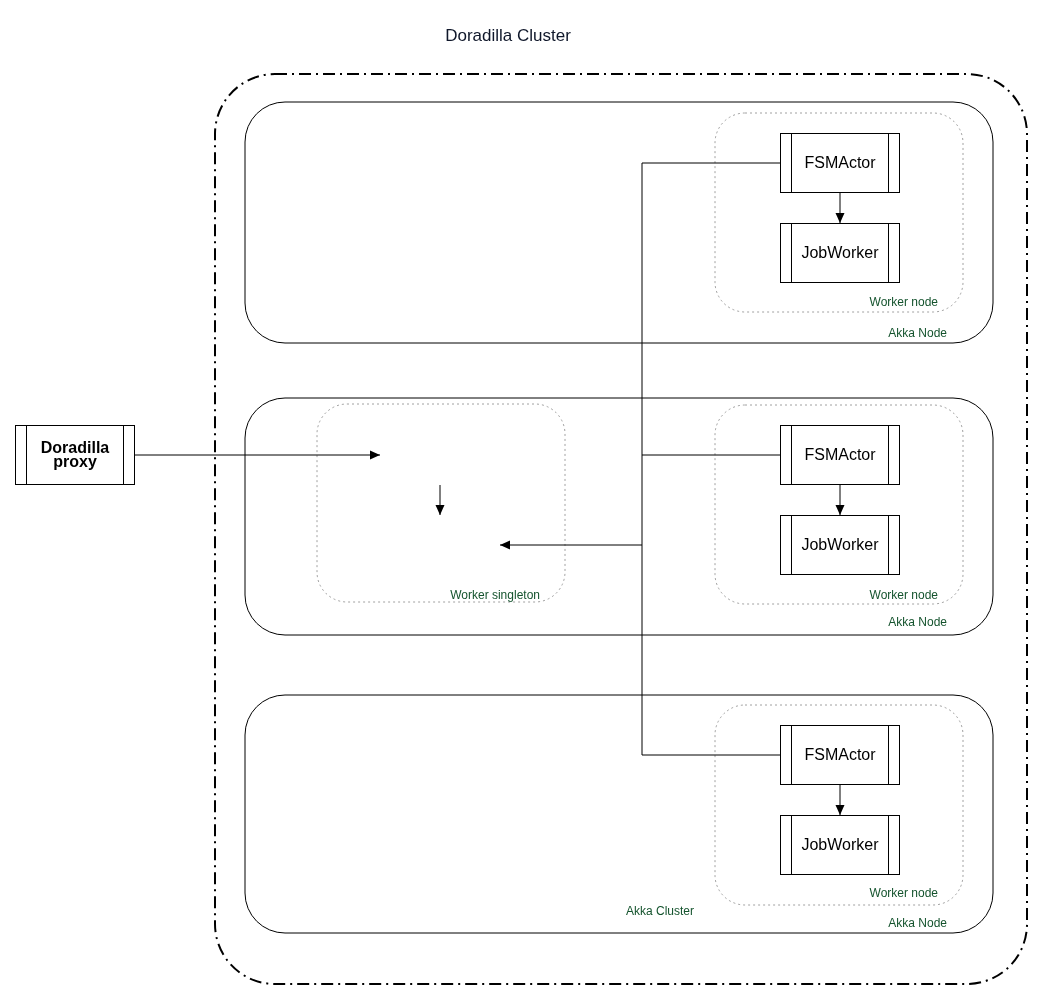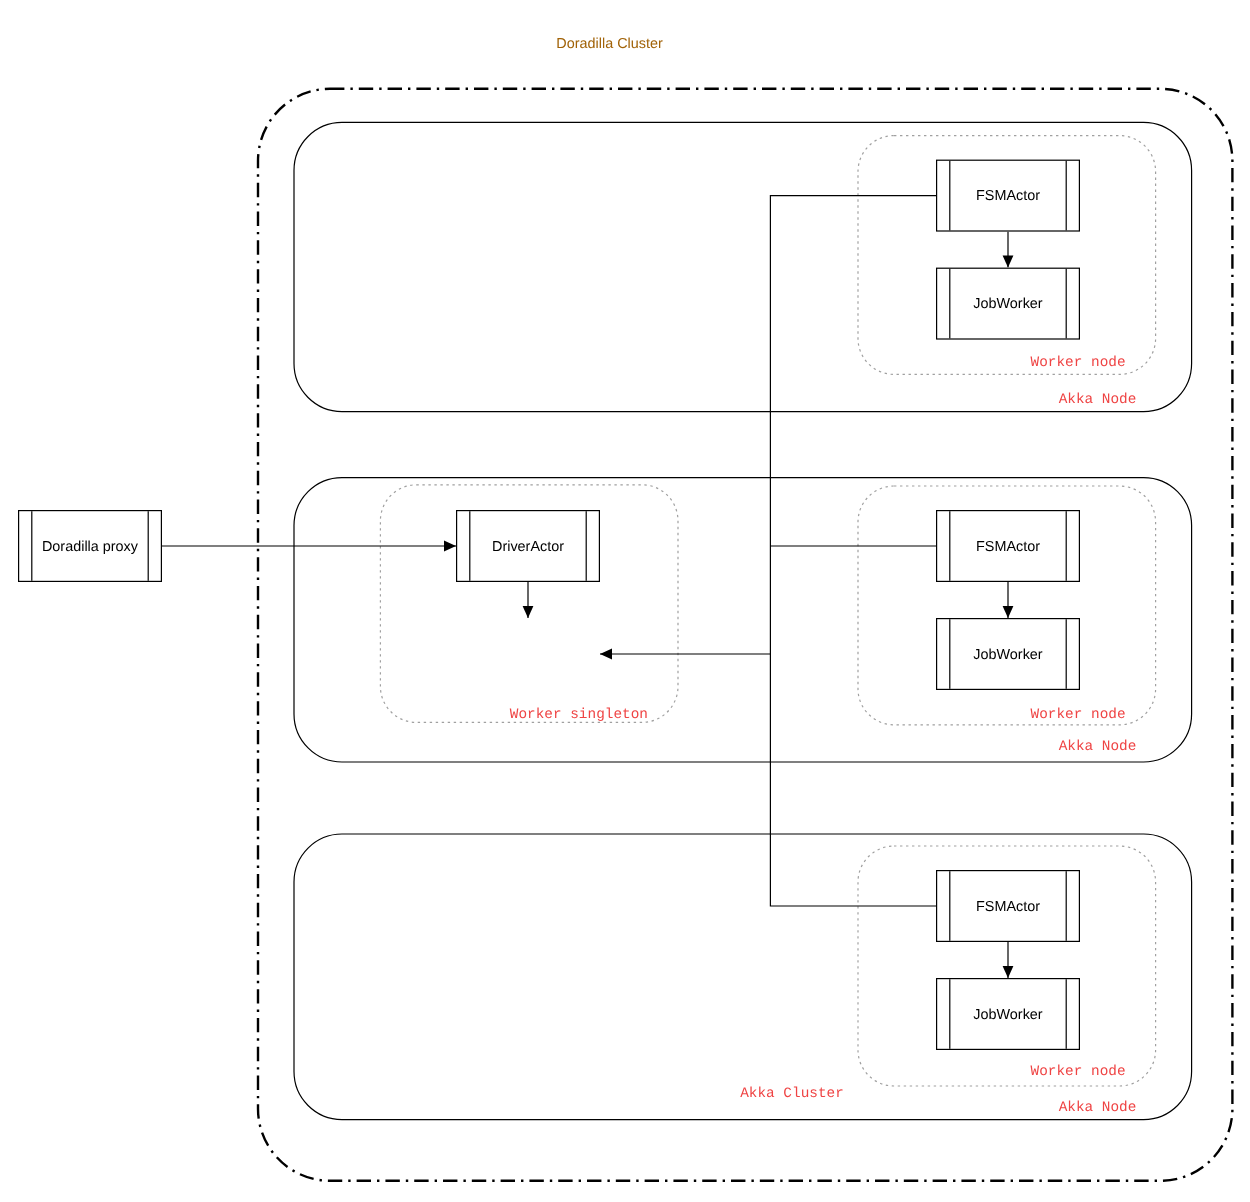--- a/index.html
+++ b/index.html
@@ -12,42 +12,41 @@
     overflow:hidden;
   }
   #shapes{position:absolute;left:0;top:0;z-index:1;}
   .component{
     position:absolute;z-index:2;
     width:120px;height:60px;
     box-sizing:border-box;
     border:1px solid #000;
     background:#fff;
     display:flex;align-items:center;justify-content:center;
-    font-size:12px;line-height:14px;text-align:center;
+    font-size:16px;line-height:14px;text-align:center;
   }
   .cdiv{position:absolute;top:0;bottom:0;width:1px;background:#000;}
   .cdiv.l{left:10px;}
   .cdiv.r{right:10px;}
   .clabel{padding:0 13px;}
   .lbl{
     position:absolute;z-index:2;
-    font-size:12px;line-height:14px;color:#ef4444;
+    font-size:12px;line-height:14px;color:#14532d;
     width:200px;
-    font-family:Liberation Mono, monospace;
   }
   .lbl.right{text-align:right;}
   .lbl.center{text-align:center;}
   .title{
     position:absolute;z-index:2;
     left:408px;top:27px;width:200px;
-    font-size:12px;line-height:18px;
-    text-align:center;color:#a16207;
+    font-size:17px;line-height:18px;
+    text-align:center;color:#0f172a;
   }
   
-  .pos-proxy {left:15px; top:425px;}
+  .pos-proxy {left:15px; top:425px;font-weight:bold;}
   .pos-driver{left:380px;top:425px;}
   .pos-queue {left:380px;top:515px;}
   .pos-fsm1  {left:780px;top:133px;}
   .pos-job1  {left:780px;top:223px;}
   .pos-fsm2  {left:780px;top:425px;}
   .pos-job2  {left:780px;top:515px;}
   .pos-fsm3  {left:780px;top:725px;}
   .pos-job3  {left:780px;top:815px;}
   
   .pos-worker-lbl-1{left:738px;top:295px;}
@@ -98,25 +97,20 @@
   </svg>
 
   <div class="title">Doradilla Cluster</div>
 
   <div class="component pos-proxy">
     <span class="cdiv l"></span>
     <span class="cdiv r"></span>
     <span class="clabel">Doradilla proxy</span>
   </div>
 
-  <div class="component pos-driver">
-    <span class="cdiv l"></span>
-    <span class="cdiv r"></span>
-    <span class="clabel">DriverActor</span>
-  </div>
 
   <div class="component pos-fsm1">
     <span class="cdiv l"></span>
     <span class="cdiv r"></span>
     <span class="clabel">FSMActor</span>
   </div>
   <div class="component pos-job1">
     <span class="cdiv l"></span>
     <span class="cdiv r"></span>
     <span class="clabel">JobWorker</span>

